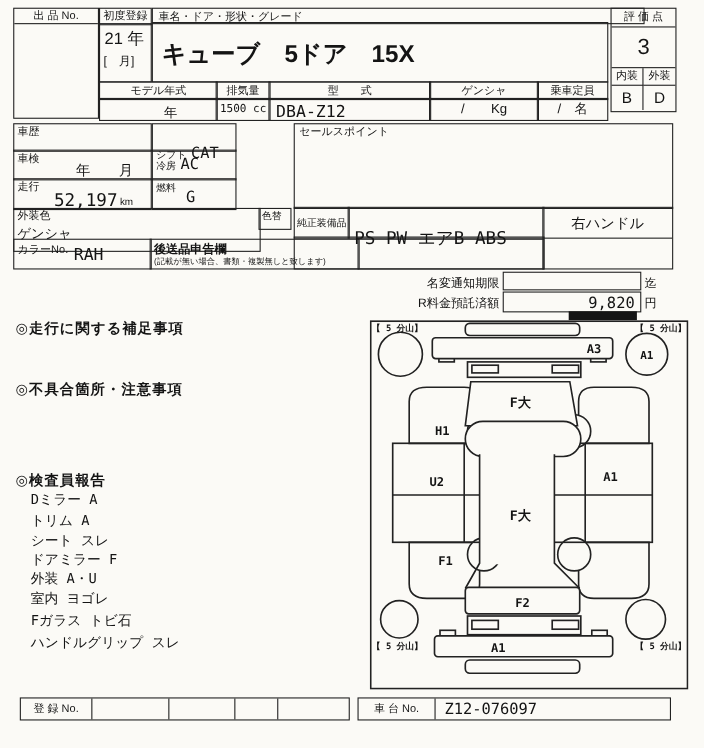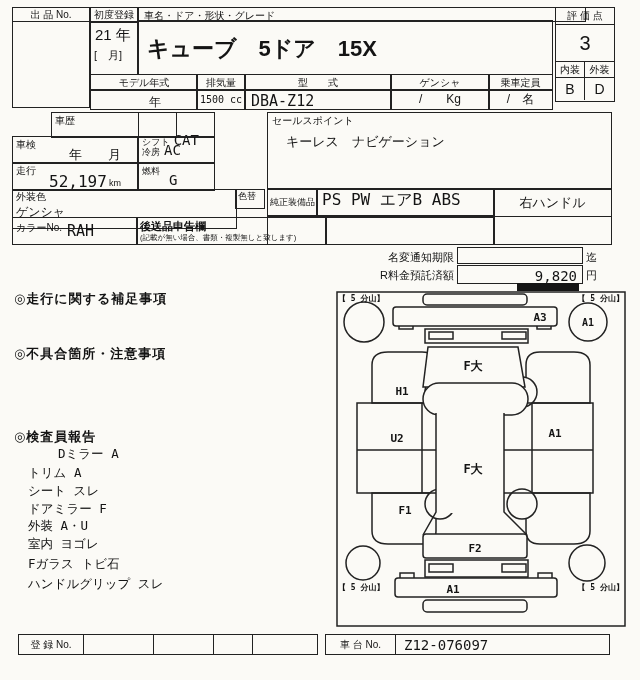--- a/index.html
+++ b/index.html
@@ -52,21 +52,21 @@
 
 <div class="abs b" style="left:555px;top:7px;width:60px;height:95px;">
   <div class="abs bb c lbl" style="left:0;top:0;width:100%;height:17px;">評 価 点</div>
   <div class="abs bb c" style="left:0;top:17px;width:100%;height:37px;font-size:20px;">3</div>
   <div class="abs bb c lbl br" style="left:0;top:54px;width:50%;height:16px;">内装</div>
   <div class="abs bb c lbl" style="left:50%;top:54px;width:50%;height:16px;">外装</div>
   <div class="abs c br" style="left:0;top:70px;width:50%;height:22px;font-size:14px;">B</div>
   <div class="abs c" style="left:50%;top:70px;width:50%;height:22px;font-size:14px;">D</div>
 </div>
 
-<div class="abs b lbl" style="left:12px;top:112px;width:126px;height:26px;padding:2px 0 0 3px;margin-left:39px;">車歴</div>
+<div class="abs b lbl" style="left:12px;top:112px;width:126px;height:26px;padding:2px 0 0 3px;">車歴</div>
 <div class="abs b" style="left:138px;top:112px;width:77px;height:26px;padding:18px 0 0 3px;">
   <span class="sl">シフト</span><span class="sv">CAT</span>
 </div>
 
 <div class="abs b" style="left:12px;top:136px;width:126px;height:28px;">
   <span class="abs lbl" style="left:3px;top:2px;">車検</span>
   <span class="abs" style="right:16px;top:9px;font-size:13px;white-space:nowrap;">年　　月</span>
 </div>
 <div class="abs b" style="left:138px;top:136px;width:77px;height:28px;padding:4px 0 0 3px;">
   <span class="sl">冷房</span><span class="sv">AC</span>
@@ -93,46 +93,45 @@
   <span class="abs mono" style="left:54px;top:4px;font-size:15px;">RAH</span>
 </div>
 <div class="abs b" style="left:136px;top:217px;width:191px;height:28px;">
   <div class="abs" style="left:3px;top:1px;font-size:11px;font-weight:bold;">後送品申告欄</div>
   <div class="abs" style="left:3px;top:15px;font-size:7.5px;white-space:nowrap;">(記載が無い場合、書類・複製無しと致します)</div>
 </div>
 <div class="abs b" style="left:325px;top:217px;width:170px;height:28px;"></div>
 
 <div class="abs b" style="left:267px;top:112px;width:345px;height:78px;">
   <div class="abs lbl" style="left:4px;top:2px;">セールスポイント</div>
-  <div class="abs" style="left:18px;top:20px;font-size:13px;white-space:nowrap;">キーレス　ナビゲーション</div>
 </div>
 
 <div class="abs b c" style="left:267px;top:188px;width:51px;height:29px;font-size:9px;">純正装備品</div>
-<div class="abs b mono" style="left:316px;top:188px;width:179px;height:29px;padding:1px 0 0 5px;font-size:16px;white-space:nowrap;">PS PW エアB ABS</div>
+<div class="abs b mono" style="left:316px;top:188px;width:179px;height:29px;padding:18px 0 0 5px;font-size:16px;white-space:nowrap;">PS PW エアB ABS</div>
 <div class="abs b" style="left:267px;top:215px;width:228px;height:30px;"></div>
 
 <div class="abs b" style="left:493px;top:188px;width:119px;height:57px;">
   <div class="abs bb c" style="left:0;top:0;width:100%;height:28px;font-size:13px;">右ハンドル</div>
 </div>
 
 <div class="abs" style="left:380px;top:250px;width:74px;font-size:11px;text-align:right;">名変通知期限</div>
 <div class="abs b" style="left:457px;top:247px;width:126px;height:17px;"></div>
 <div class="abs" style="left:586px;top:250px;font-size:11px;">迄</div>
 
 <div class="abs" style="left:374px;top:268px;width:80px;font-size:11px;text-align:right;">R料金預託済額</div>
 <div class="abs b" style="left:457px;top:265px;width:126px;height:19px;">
   <div class="abs mono" style="right:5px;top:2px;font-size:14px;">9,820</div>
 </div>
 <div class="abs" style="left:586px;top:268px;font-size:11px;">円</div>
 
 <div class="abs heading" style="left:14px;top:290px;">◎走行に関する補足事項</div>
 <div class="abs heading" style="left:14px;top:345px;">◎不具合箇所・注意事項</div>
 <div class="abs heading" style="left:14px;top:428px;">◎検査員報告</div>
 
-<div class="abs insp" style="left:28px;top:446px;margin-left:30px;">Dミラー A</div>
+<div class="abs insp" style="left:28px;top:446px;">Dミラー A</div>
 <div class="abs insp" style="left:28px;top:465px;">トリム A</div>
 <div class="abs insp" style="left:28px;top:483px;">シート スレ</div>
 <div class="abs insp" style="left:28px;top:501px;">ドアミラー F</div>
 <div class="abs insp" style="left:28px;top:518px;">外装 A・U</div>
 <div class="abs insp" style="left:28px;top:536px;">室内 ヨゴレ</div>
 <div class="abs insp" style="left:28px;top:556px;">Fガラス トビ石</div>
 <div class="abs insp" style="left:28px;top:576px;">ハンドルグリップ スレ</div>
 
 <div class="abs" style="left:517px;top:283px;width:62px;height:8px;background:#151515;"></div>
 

